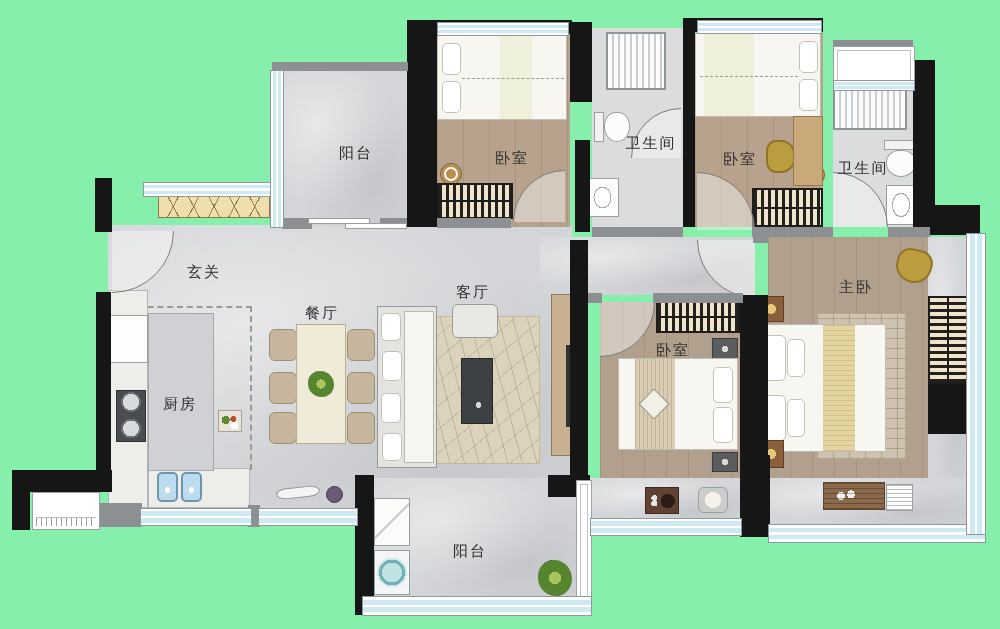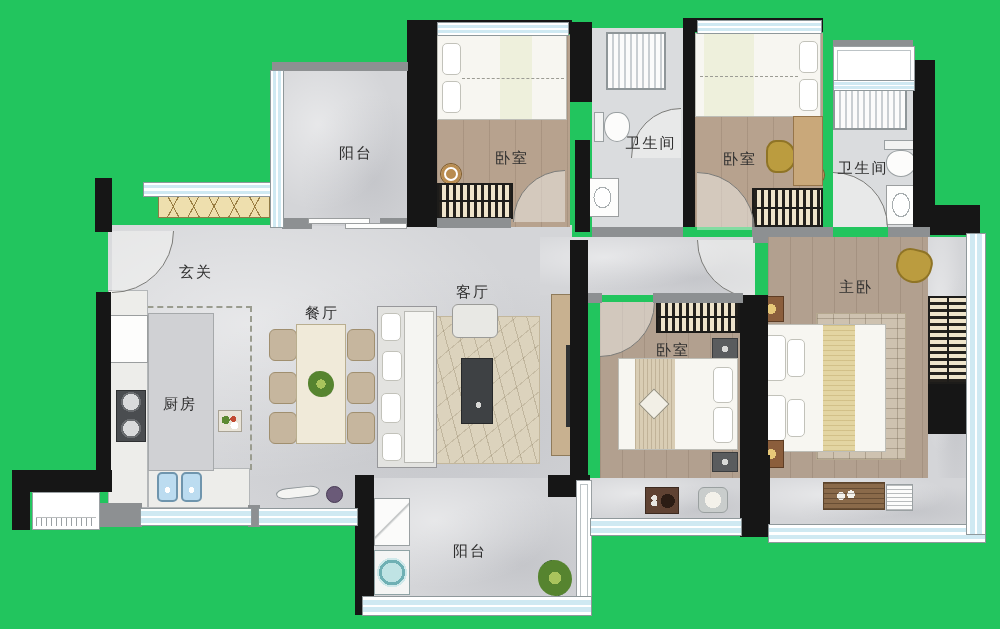--- a/index.html
+++ b/index.html
@@ -1,16 +1,16 @@
 <!DOCTYPE html>
 <html><head>
 <meta charset="utf-8">
 <style>
   html,body{margin:0;padding:0;background:#fff;}
-  #plan{position:relative;width:1000px;height:629px;background:#22c55e;overflow:hidden;
+  #plan{position:relative;width:1000px;height:629px;background:#86efac;overflow:hidden;
         font-family:Liberation Serif, serif;}
   .abs{position:absolute;}
   
   .tile{background-color:#d4d5d8;background-image:radial-gradient(ellipse at 30% 35%,rgba(255,255,255,.45),transparent 60%),radial-gradient(ellipse at 72% 70%,rgba(150,152,160,.25),transparent 55%);}
   .tile-light{background-color:#dadcde;}
   .wood{background-color:#b7a28e;background-image:repeating-linear-gradient(90deg,rgba(80,60,45,.14) 0 1px,transparent 1px 26px);}
   .wood2{background-color:#b2a08f;background-image:repeating-linear-gradient(90deg,rgba(80,60,45,.14) 0 1px,transparent 1px 22px);}
   
   .wall{background:#161616;}
   .wallg{background:#8d9092;}
@@ -232,21 +232,21 @@
   <div class="abs arc" style="left:639px;top:172px;width:116px;height:116px;clip-path:inset(0 0 50% 50%);z-index:30;"></div>
   <div class="abs arc" style="left:778px;top:172px;width:110px;height:110px;clip-path:inset(0 0 50% 50%);z-index:30;"></div>
   <div class="abs arc" style="left:697px;top:182px;width:116px;height:116px;clip-path:inset(50% 50% 0 0);z-index:30;"></div>
   <div class="abs arc" style="left:545px;top:247px;width:110px;height:110px;clip-path:inset(50% 0 0 50%);z-index:30;"></div>
 
   <div class="abs label" style="left:356px;top:153px;">阳台</div>
   <div class="abs label" style="left:512px;top:158px;">卧室</div>
   <div class="abs label" style="left:651px;top:143px;">卫生间</div>
   <div class="abs label" style="left:740px;top:159px;">卧室</div>
   <div class="abs label" style="left:863px;top:168px;">卫生间</div>
-  <div class="abs label" style="left:196px;top:272px;">玄关</div>
+  <div class="abs label" style="left:204px;top:272px;">玄关</div>
   <div class="abs label" style="left:322px;top:313px;">餐厅</div>
   <div class="abs label" style="left:473px;top:292px;">客厅</div>
   <div class="abs label" style="left:180px;top:404px;">厨房</div>
   <div class="abs label" style="left:673px;top:350px;">卧室</div>
   <div class="abs label" style="left:856px;top:287px;">主卧</div>
   <div class="abs label" style="left:470px;top:551px;">阳台</div>
 
 </div>
 
 </body></html>

